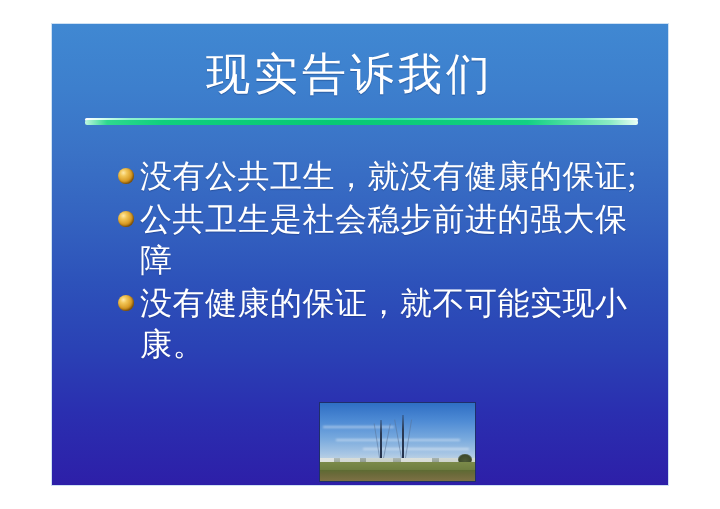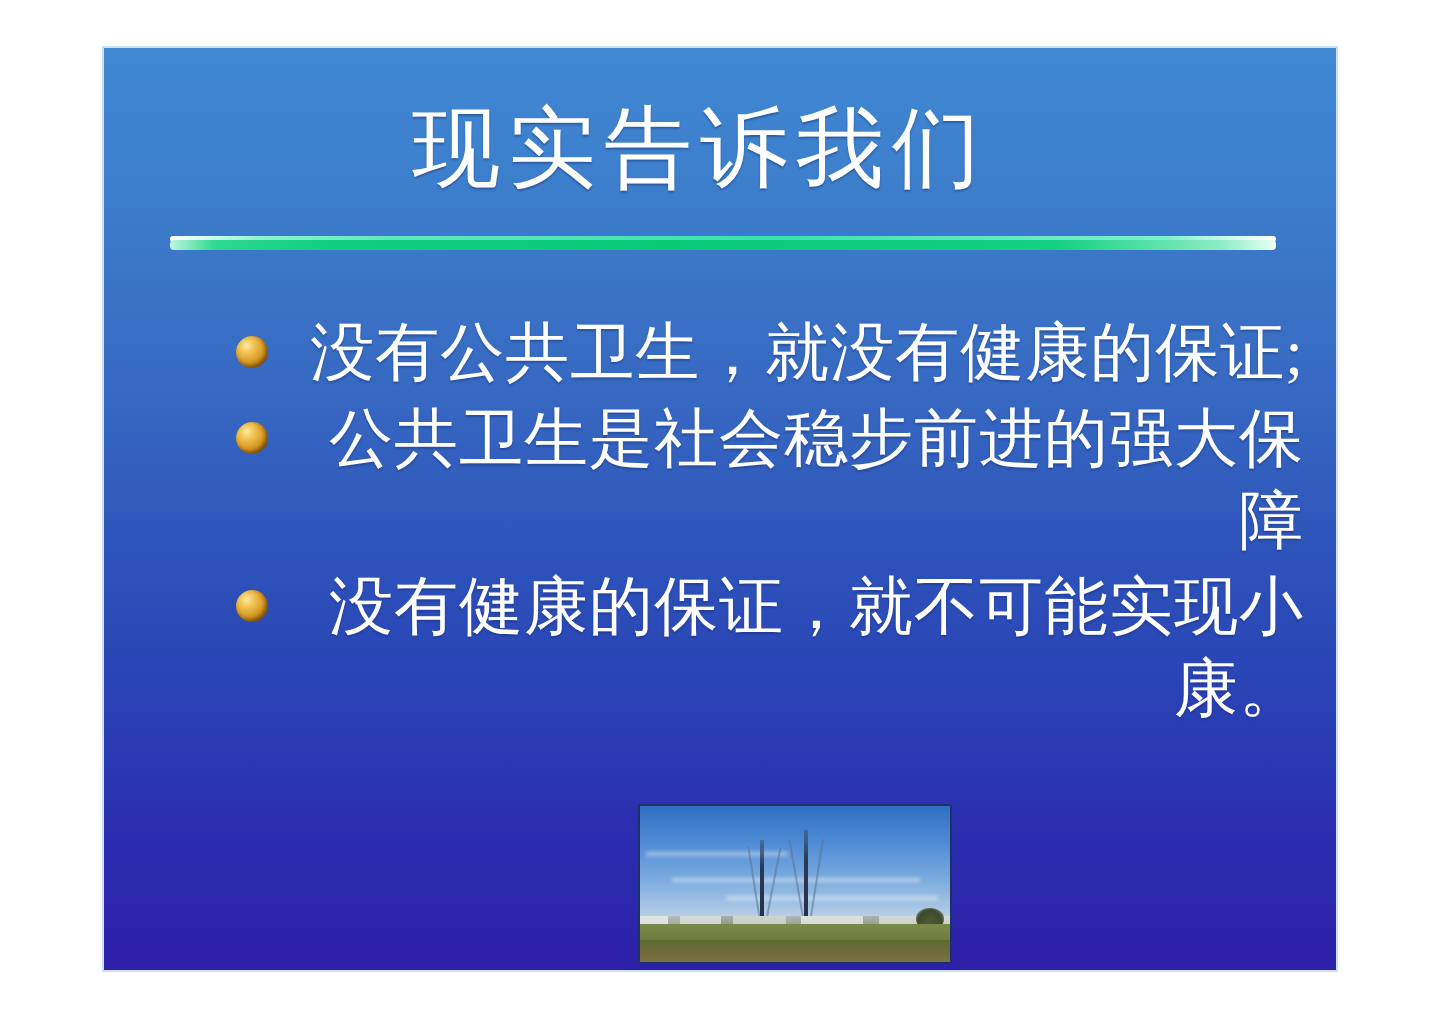--- a/index.html
+++ b/index.html
@@ -109,21 +109,20 @@
   .bullet-row {
     position: relative;
     padding-left: 28px;
     margin-bottom: 2px;
     color: #ffffff;
     font-family: "Liberation Serif", "DejaVu Serif", serif;
     font-size: 32px;
     line-height: 41px;
     letter-spacing: 0.5px;
     text-shadow: 0 1px 1px rgba(20,45,105,0.40);
-    text-align: right;
   }
   .bullet-marker {
     position: absolute;
     left: 6px;
     top: 12px;
     width: 16px;
     height: 16px;
     border-radius: 50%;
     background:
       radial-gradient(circle at 34% 30%,

